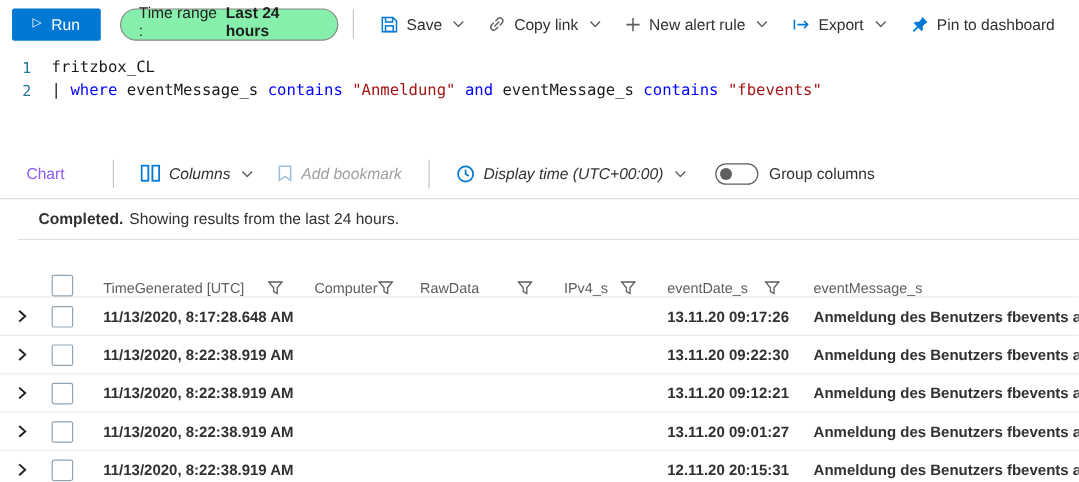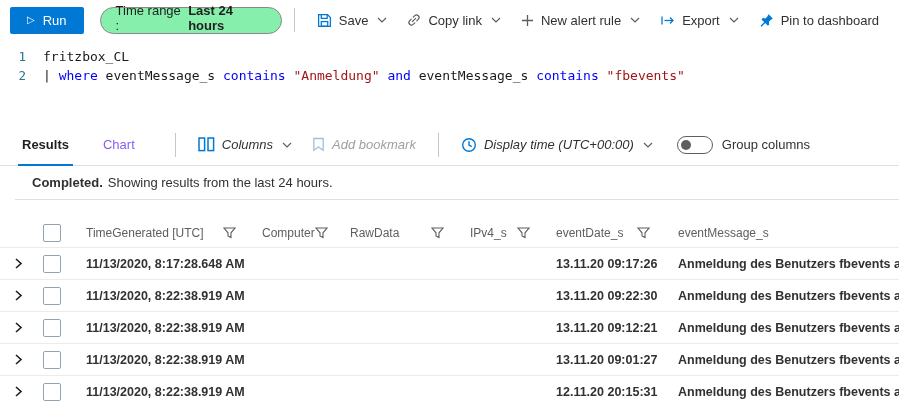--- a/index.html
+++ b/index.html
@@ -56,21 +56,21 @@
   .toggle {
     width:36px; height:18px; border:1px solid #605e5c; border-radius:10px;
     position:relative; margin:0 9px 0 14px; cursor:pointer; flex:none; background:#fff;
   }
   .toggle .knob { position:absolute; left:3px; top:3px; width:10px; height:10px; border-radius:50%; background:#605e5c; }
   
   .status-row { height:34px; display:flex; align-items:center; gap:5px; padding:0 17px; border-bottom:1px solid #e1dfdd; font-size:13px; color:#323130;margin-left:15px; }
   .status-row .b { font-weight:700; }
   
   .grid { padding-top:18px; }
-  .grid-header { display:flex; align-items:center; height:30px; border-bottom:1px solid #edebe9; color:#605e5c; font-size:12px; }
+  .grid-header { display:flex; align-items:flex-end; height:30px; border-bottom:1px solid #edebe9; color:#605e5c; font-size:12px; }
   .grid-row { display:flex; align-items:center; height:32px; border-bottom:1px solid #edebe9; color:#323130; font-size:12.5px; font-weight:600; cursor:default; }
   .c-exp { width:36px; flex:none; display:flex; justify-content:center; align-items:center; }
   .c-check { width:40px; flex:none; display:flex; align-items:center; }
   .c-time { width:176px; flex:none; padding-left:10px; }
   .c-computer { width:88px; flex:none; padding-left:10px; }
   .c-raw { width:120px; flex:none; padding-left:10px; }
   .c-ip { width:86px; flex:none; padding-left:10px; }
   .c-date { width:120px; flex:none; padding-left:10px; }
   .c-msg { flex:1; padding-left:12px; overflow:hidden; white-space:nowrap; }
   .hcell { display:flex; align-items:center; justify-content:space-between; padding-right:16px; }
@@ -171,23 +171,20 @@
     <span class="gutter">1</span>
     <span class="code">fritzbox_CL</span>
   </div>
   <div class="code-line">
     <span class="gutter">2</span>
     <span class="code"><span>| </span><span class="kw">where</span><span> eventMessage_s </span><span class="kw">contains</span><span> </span><span class="str">"Anmeldung"</span><span> </span><span class="kw">and</span><span> eventMessage_s </span><span class="kw">contains</span><span> </span><span class="str">"fbevents"</span></span>
   </div>
 </div>
 
 <div class="tabs-row">
-  <div class="tab active">
-    <span>Results</span>
-  </div>
   <div class="tab">
     <span>Chart</span>
   </div>
 
   <div class="vdiv"></div>
 
   <div class="tool-item">
     <span>
       <svg width="17" height="15" viewBox="0 0 17 15" fill="none" stroke="#0078d4" stroke-width="1.5">
         <rect x="1" y="1" width="5.6" height="12.6"></rect>

